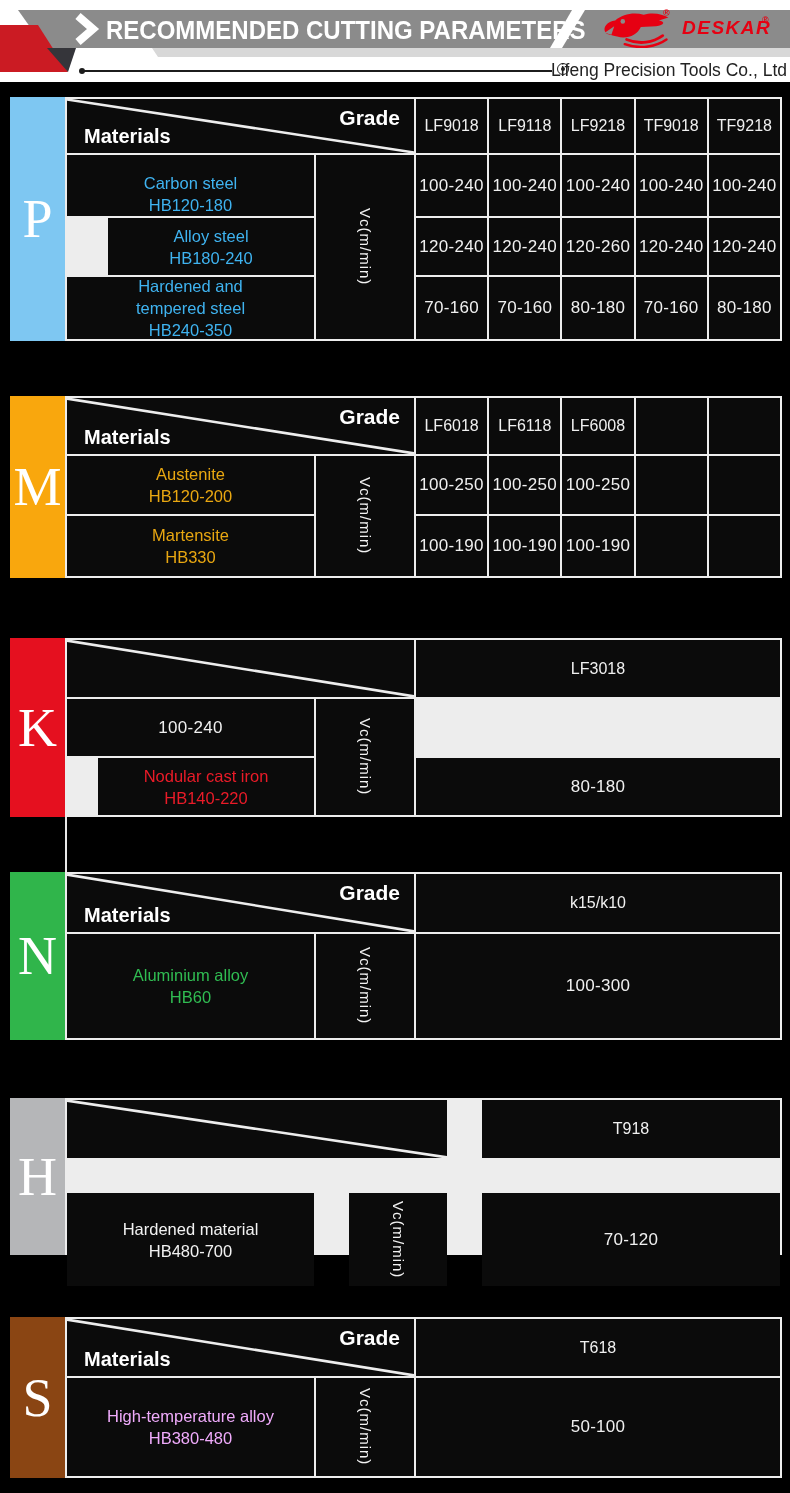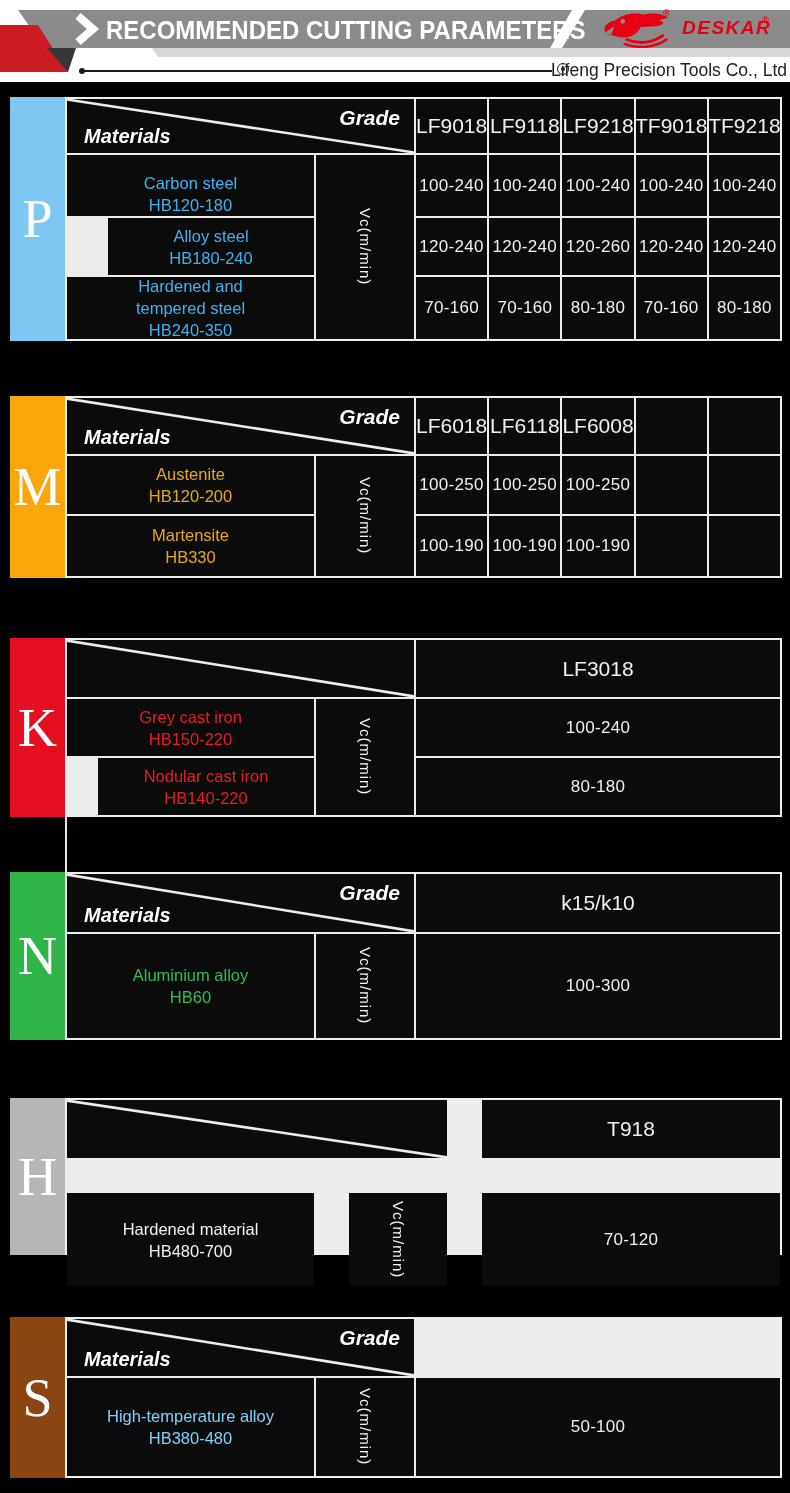--- a/index.html
+++ b/index.html
@@ -24,25 +24,25 @@
   .bullseye::after{content:"";position:absolute;left:2.5px;top:2.5px;width:4px;height:4px;
       border-radius:50%;background:#222;}
   .company{position:absolute;right:3px;top:60px;font-size:17.5px;color:#222;white-space:nowrap;text-align:right;}
   
   .sec{position:absolute;left:10px;width:772px;display:flex;}
   .side{width:55px;display:flex;align-items:center;justify-content:center;
       color:#fff;font-family:"Liberation Serif","DejaVu Serif",serif;font-size:54px;}
   .tbl{flex:1;display:grid;gap:2px;background:#ededed;border:2px solid #ededed;}
   .cell{background:#0b0b0b;display:flex;align-items:center;justify-content:center;
       text-align:center;position:relative;overflow:hidden;}
-  .headcell{grid-column:1 / 3;font-style:italic;}
+  .headcell{grid-column:1 / 3;}
   .diag{position:absolute;left:0;top:0;width:100%;height:100%;}
   .lbl-grade{position:absolute;right:14px;top:7px;color:#fff;font-size:21px;font-weight:600;}
   .lbl-materials{position:absolute;left:17px;bottom:5px;color:#fff;font-size:20px;font-weight:600;}
-  .gradecell{color:#f0f0f0;font-size:21px;}
+  .gradecell{color:#f0f0f0;font-size:16px;}
   .matcell{flex-direction:column;font-size:16.5px;line-height:22px;}
   .vccell{color:#f2f2f2;font-size:15px;writing-mode:vertical-rl;letter-spacing:1px;}
   .valcell{color:#f0f0f0;font-size:17px;letter-spacing:.3px;}
   .sec0{top:97px;height:244px}  .sec0 .tbl{grid-template-rows:54px 61px 57px 62px;grid-template-columns:247px 98px repeat(5,1fr);}
   .sec1{top:396px;height:182px} .sec1 .tbl{grid-template-rows:56px 58px 60px;grid-template-columns:247px 98px repeat(5,1fr);}
   .sec2{top:638px;height:179px} .sec2 .tbl{grid-template-rows:57px 57px 57px;grid-template-columns:247px 98px 1fr;}
   .sec3{top:872px;height:168px} .sec3 .tbl{grid-template-rows:58px 104px;grid-template-columns:247px 98px 1fr;}
   .sec4{top:1098px;height:157px}.sec4 .tbl{grid-template-rows:58px 93px;grid-template-columns:247px 98px 1fr;gap:35px;}
   .sec5{top:1317px;height:161px}.sec5 .tbl{grid-template-rows:57px 98px;grid-template-columns:247px 98px 1fr;}
   .kn-line{position:absolute;left:65px;top:817px;width:2px;height:55px;background:#e8e8e8;}
@@ -163,24 +163,20 @@
     </div>
     <div class="sec sec2">
       <div class="side" style="background: rgb(229, 16, 31);">K</div>
       <div class="tbl">
         <div class="cell headcell">
           <svg class="diag" preserveAspectRatio="none" viewBox="0 0 100 100">
             <line x1="0" y1="1" x2="100" y2="99" stroke="#ededed" stroke-width="2.6" vector-effect="non-scaling-stroke"></line>
           </svg>
         </div>
         <div class="cell gradecell">LF3018</div>
-        <div class="cell matcell" style="color: rgb(234, 27, 40); grid-column: 1;">
-          <div class="">Grey cast iron</div>
-          <div class="">HB150-220</div>
-        </div>
         <div class="cell vccell" style="grid-area: 2 / 2 / span 2;">Vc(m/min)</div>
         <div class="cell valcell">100-240</div>
         <div class="cell matcell" style="color: rgb(234, 27, 40); grid-column: 1; margin-left: 31px;">
           <div class="">Nodular cast iron</div>
           <div class="">HB140-220</div>
         </div>
         <div class="cell valcell">80-180</div>
       </div>
     </div>
     <div class="sec sec3">
@@ -222,21 +218,22 @@
     <div class="sec sec5">
       <div class="side" style="background: rgb(138, 69, 19);">S</div>
       <div class="tbl">
         <div class="cell headcell">
           <svg class="diag" preserveAspectRatio="none" viewBox="0 0 100 100">
             <line x1="0" y1="1" x2="100" y2="99" stroke="#ededed" stroke-width="2.6" vector-effect="non-scaling-stroke"></line>
           </svg>
           <div class="lbl-grade">Grade</div>
           <div class="lbl-materials">Materials</div>
         </div>
-        <div class="cell matcell" style="color: #7dd3fc; grid-column: 1;">
+        <div class="cell gradecell">T618</div>
+        <div class="cell matcell" style="color: #f0abfc; grid-column: 1;">
           <div class="">High-temperature alloy</div>
           <div class="">HB380-480</div>
         </div>
         <div class="cell vccell" style="grid-area: 2 / 2 / span 1;">Vc(m/min)</div>
         <div class="cell valcell">50-100</div>
       </div>
     </div>
   </div>
 <div class="kn-line"></div>
 

